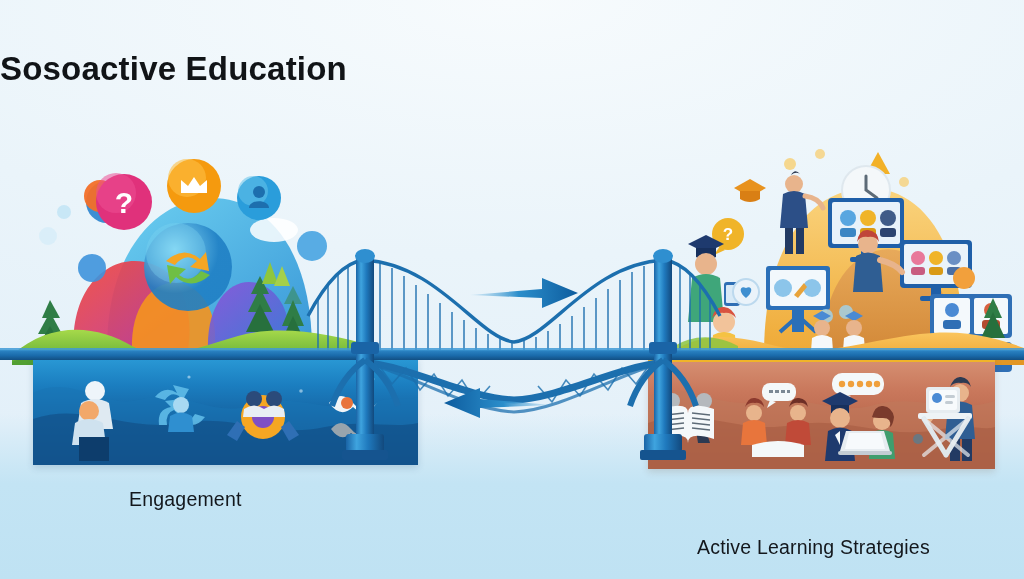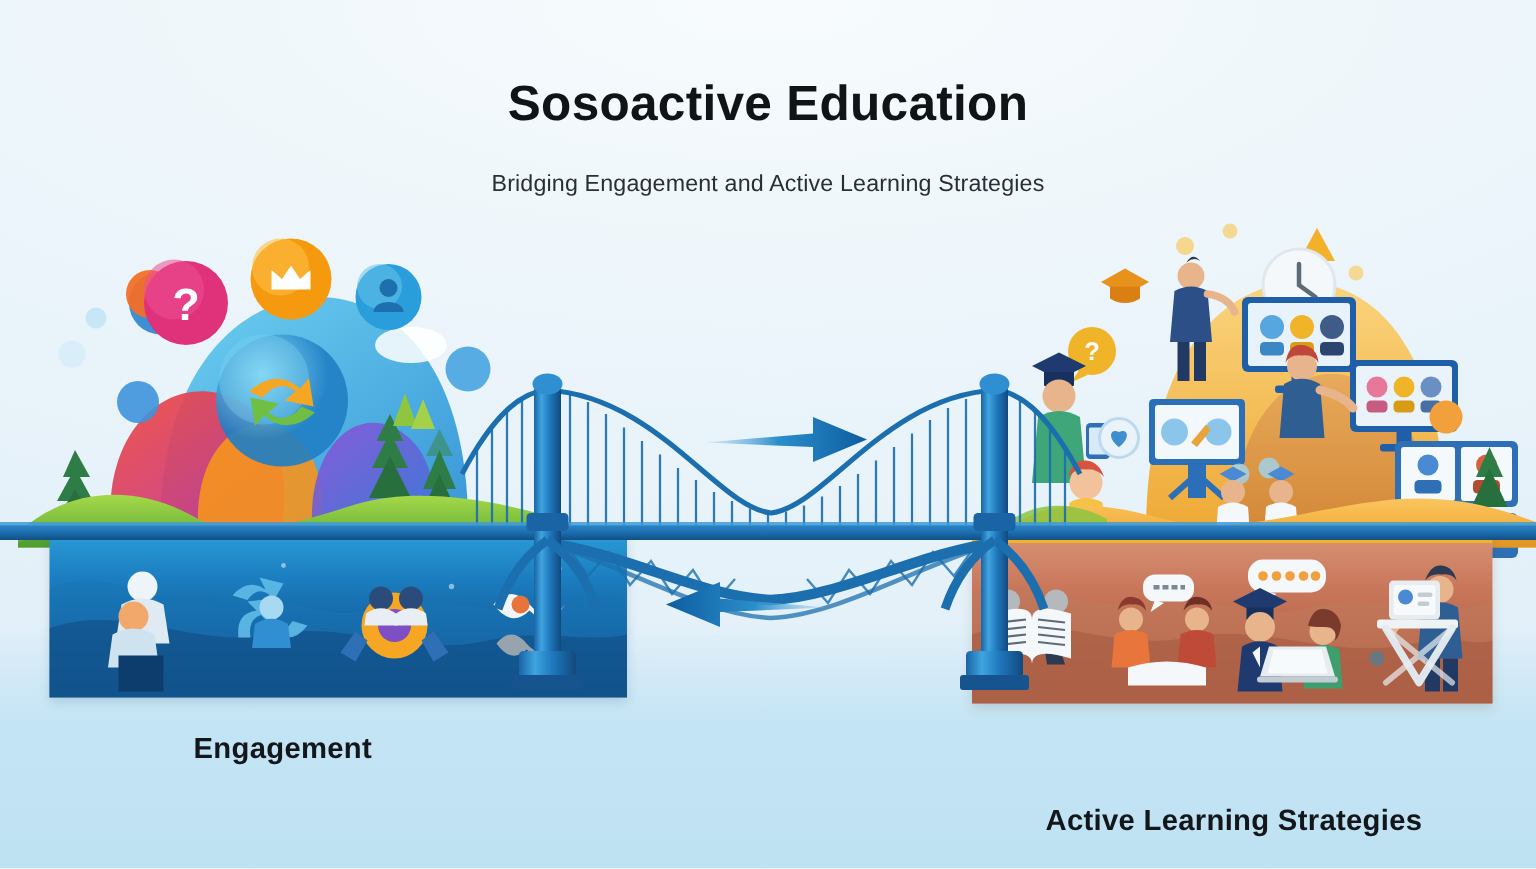--- a/index.html
+++ b/index.html
@@ -13,29 +13,29 @@
     background:
       radial-gradient(120% 80% at 50% 0%, #f7fbfd 0%, #eaf4fa 55%, #e3f0f9 100%);
   }
   
   .bottom-band{
     position:absolute;left:0;right:0;bottom:0;height:165px;
     background:linear-gradient(180deg, rgba(201,231,245,0) 0%, #c3e4f4 42%, #bfe2f3 100%);
   }
   
   .title{
-    position:absolute;left:0;right:0;top:50px;text-align:center;
+    position:absolute;left:0;right:0;top:50px;text-align:left;
     font-size:33px;font-weight:bold;color:#111417;letter-spacing:.2px;
   }
   .subtitle{
     position:absolute;left:0;right:0;top:114px;text-align:center;
     font-size:15.5px;color:#2a2f35;letter-spacing:.1px;
   }
   .side-label{
-    position:absolute;top:488px;font-size:19.5px;font-weight:bold;color:#13171c;
+    position:absolute;top:488px;font-size:19.5px;font-weight:normal;color:#13171c;
     letter-spacing:.2px;white-space:nowrap;
   }
   .side-label.left{left:129px;}
   .side-label.right{left:697px;margin-top:48px;}
 
   
   .scene{position:absolute;}
   .left-scene{left:12px;top:150px;width:360px;height:215px;}
   .right-scene{left:672px;top:140px;width:352px;height:225px;}
 
@@ -591,17 +591,16 @@
           <stop offset="0%" stop-color="#8fc7e8" stop-opacity=".25"></stop>
           <stop offset="45%" stop-color="#2b8ecb"></stop>
           <stop offset="100%" stop-color="#0d5c9e"></stop>
         </linearGradient>
       </defs>
       <path d="M112 23 L40 17 L40 6 L4 21 L40 36 L40 26 Z" fill="url(#arrL)"></path>
     </svg>
   </div>
 
   <div class="title">Sosoactive Education</div>
-  <div class="subtitle">Bridging Engagement and Active Learning Strategies</div>
   <div class="side-label left">Engagement</div>
   <div class="side-label right">Active Learning Strategies</div>
 
 </div>
 
 </body></html>

